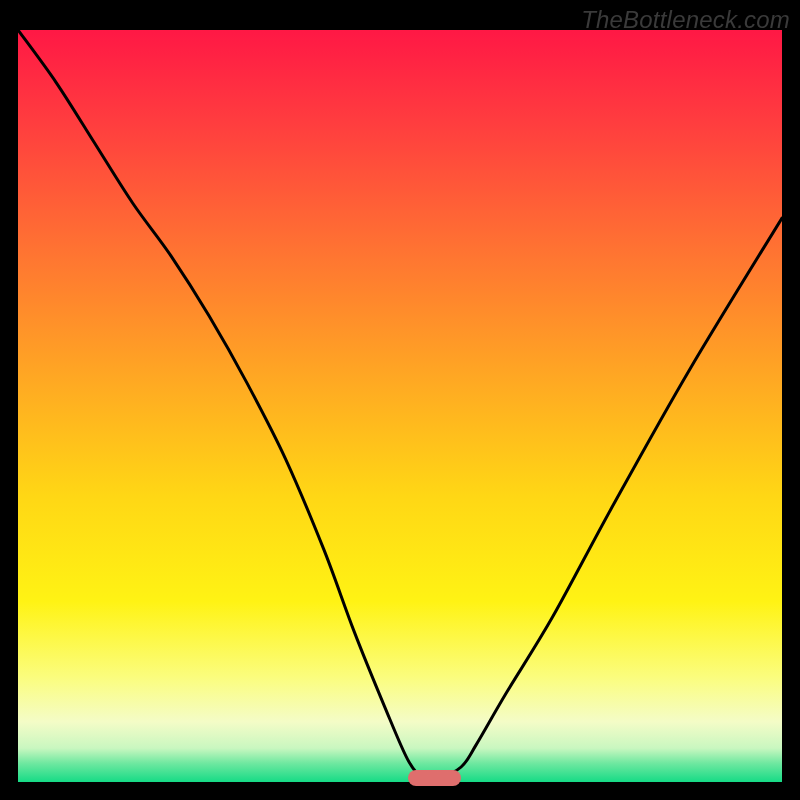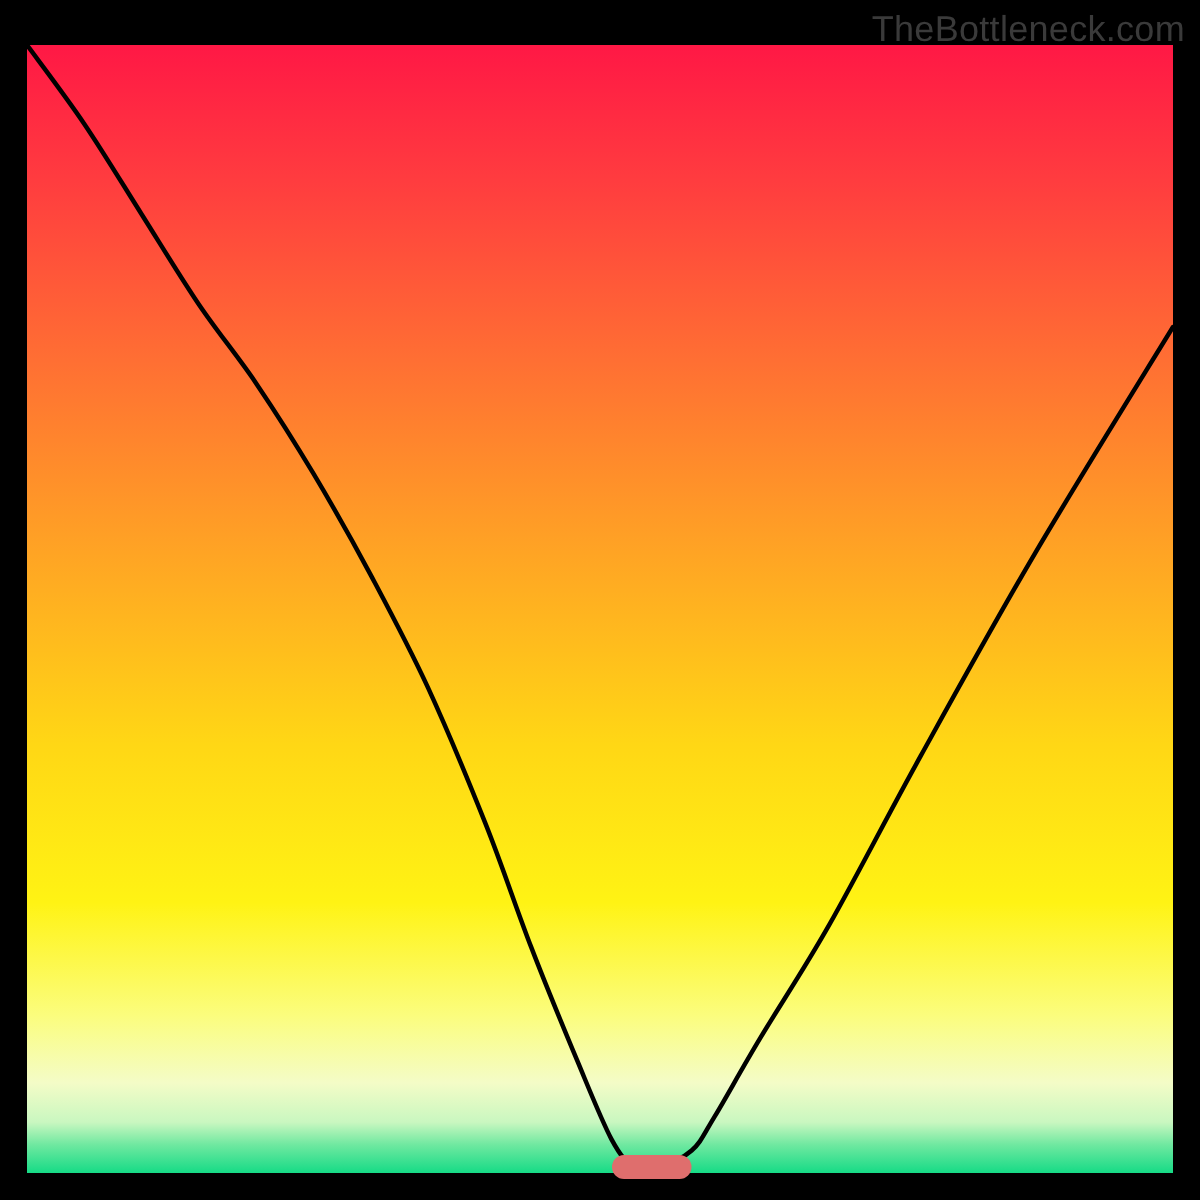--- a/index.html
+++ b/index.html
@@ -19,20 +19,21 @@
   }
   .watermark {
     position: absolute;
     top: 6px;
     right: 10px;
     color: #3a3a3a;
     font-size: 24px;
     font-weight: 400;
     letter-spacing: 0.2px;
     user-select: none;
+    font-style: italic;
   }
   .plot-area {
     position: absolute;
     left: 18px;
     top: 30px;
     width: 764px;
     height: 752px;
   }
   .gradient-bg {
     position: absolute;

